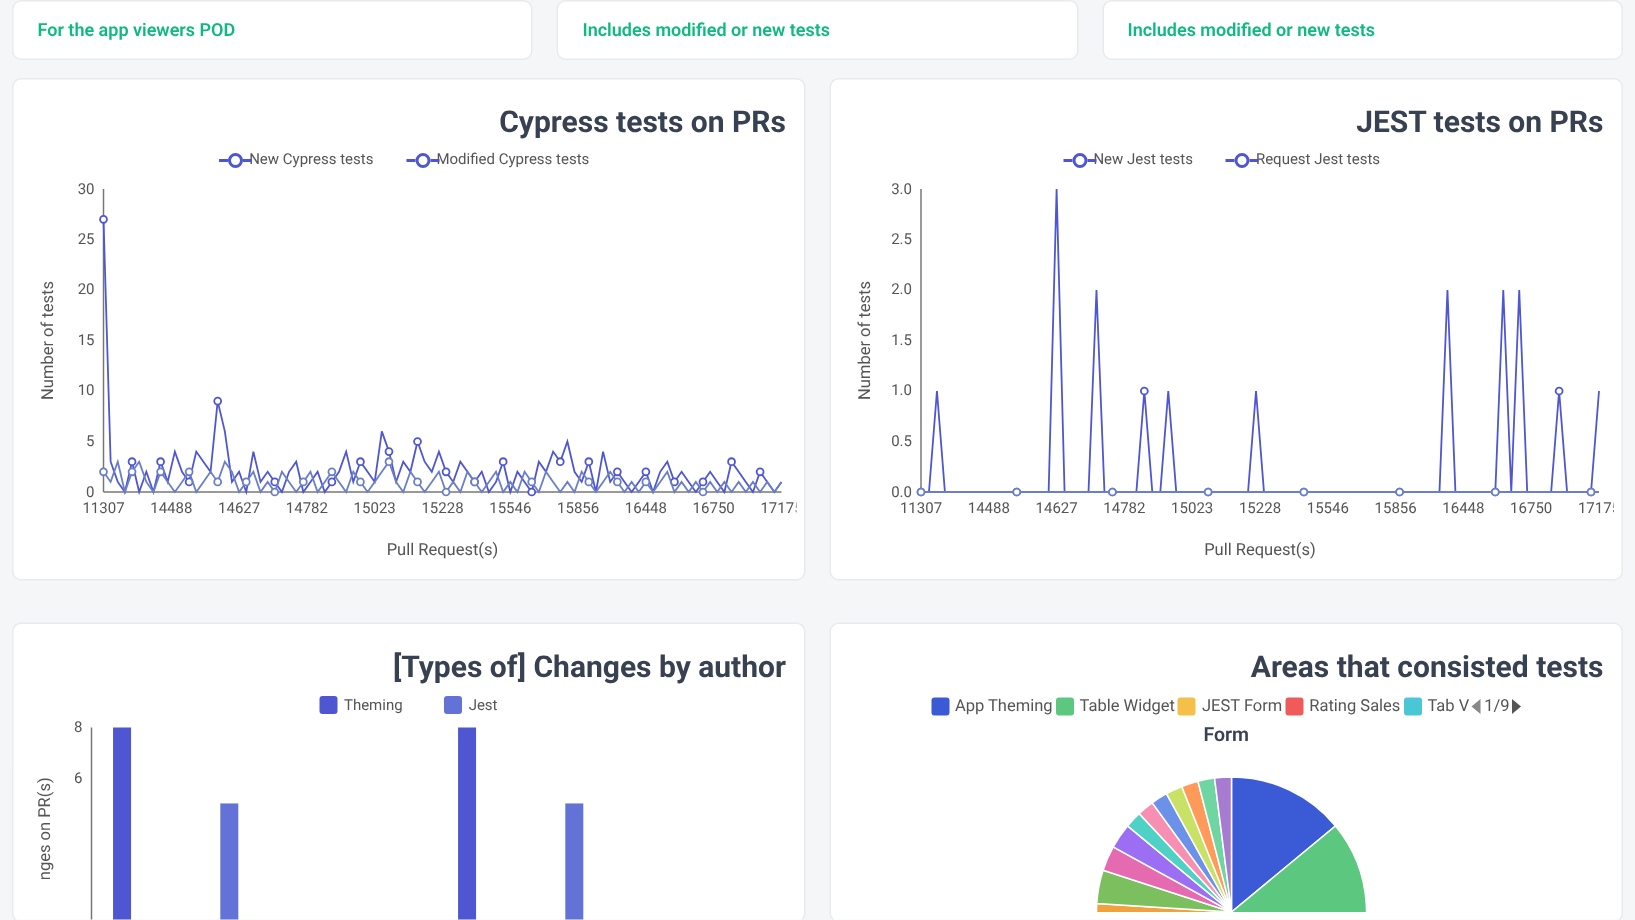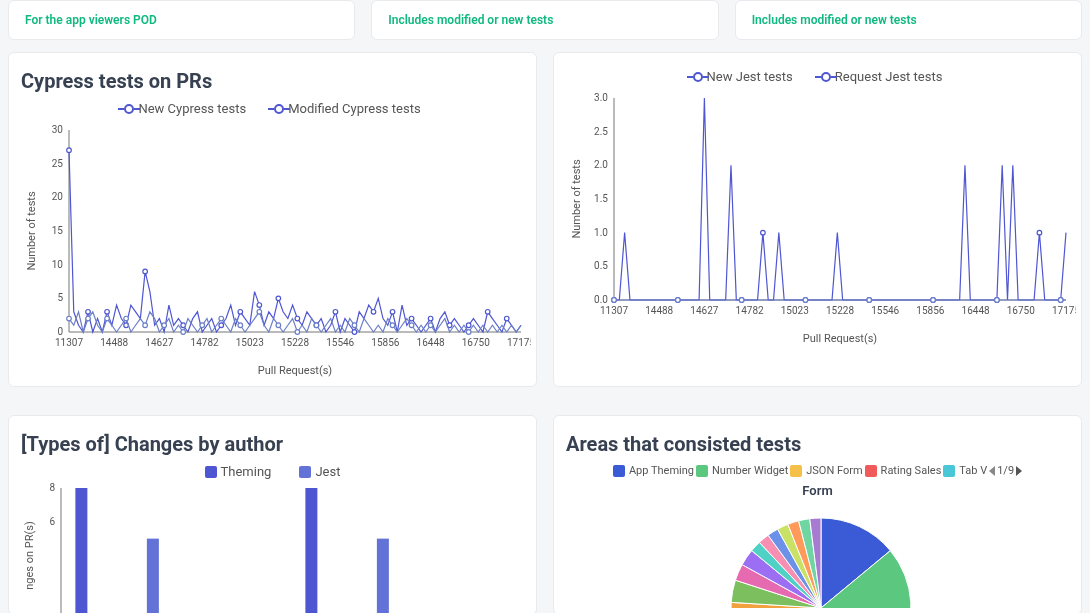--- a/index.html
+++ b/index.html
@@ -16,22 +16,22 @@
     background: #fff;
     border: 1px solid #e8eaed;
     border-radius: 6px;
     flex: 1;
     padding: 12px 16px;
     min-width: 0;
   }
   .stat-card { height: 40px; display:flex; align-items:flex-start; }
   .stat-caption { font-size: 12px; font-weight: 600; color: #10b981; }
   .chart-card { padding: 16px 12px 8px 12px; height: 335px; position: relative; margin-top: 12px;}
-  .chart-title { text-align: left; font-size: 20px; font-weight: 700; color: #374151; margin-bottom: 8px; }
-  .legend { display:flex; justify-content:center; gap:28px; font-size:13px; color:#555; margin-bottom:4px;}
+  .chart-title { text-align: right; font-size: 20px; font-weight: 700; color: #374151; margin-bottom: 8px; }
+  .legend { display:flex; justify-content:center; gap:28px; font-size:10px; color:#555; margin-bottom:4px;}
   .lg-item { display:flex; align-items:center; gap:4px; }
   .lg-dot {
     width:10px; height:10px; border:2px solid #4f56d1; border-radius:50%;
     background:#fff; position:relative;
   }
   .lg-dot::before, .lg-dot::after {
     content:""; position:absolute; top:50%; width:6px; height:2px; background:#4f56d1; transform:translateY(-50%);
   }
   .lg-dot::before { left:-8px; }
   .lg-dot::after { right:-8px; }
@@ -144,20 +144,21 @@
         <circle cx="295.4105263157895" cy="205.26666666666668" r="2.3" class="point" style="stroke:#6b7fc7"></circle>
         <circle cx="333.4736842105263" cy="205.26666666666668" r="2.3" class="point" style="stroke:#6b7fc7"></circle>
         <circle cx="371.53684210526313" cy="205.26666666666668" r="2.3" class="point" style="stroke:#6b7fc7"></circle>
         <circle cx="390.5684210526316" cy="205.26666666666668" r="2.3" class="point" style="stroke:#6b7fc7"></circle>
         <circle cx="409.6" cy="205.26666666666668" r="2.3" class="point" style="stroke:#6b7fc7"></circle>
         <circle cx="447.66315789473686" cy="212" r="2.3" class="point" style="stroke:#6b7fc7"></circle>
       </svg>
   </div>
 
   <div class="card chart-card">
+    <div class="chart-title">JEST tests on PRs</div>
     <div class="legend">
       <span class="lg-item">
           <span class="lg-dot"></span>
           <span>New Jest tests</span>
         </span>
       <span class="lg-item">
           <span class="lg-dot"></span>
           <span>Request Jest tests</span>
         </span>
     </div>
@@ -236,25 +237,25 @@
 
   <div class="card chart-card bottom-card">
     <div class="chart-title">Areas that consisted tests</div>
     <div class="legend-pager">
       <span class="lg-item">
           <span class="lg-box" style="background:#3b5bd6"></span>
           <span>App Theming</span>
         </span>
       <span class="lg-item">
           <span class="lg-box" style="background:#5bc77f"></span>
-          <span>Number Widget</span>
+          <span>Table Widget</span>
         </span>
       <span class="lg-item">
           <span class="lg-box" style="background:#f5c04a"></span>
-          <span>JSON Form</span>
+          <span>JEST Form</span>
         </span>
       <span class="lg-item">
           <span class="lg-box" style="background:#f05a5a"></span>
           <span>Rating Sales</span>
         </span>
       <span class="lg-item">
           <span class="lg-box" style="background:#49c7d6"></span>
           <span>Tab V</span>
         </span>
       <span class="chev chev-l"></span>

